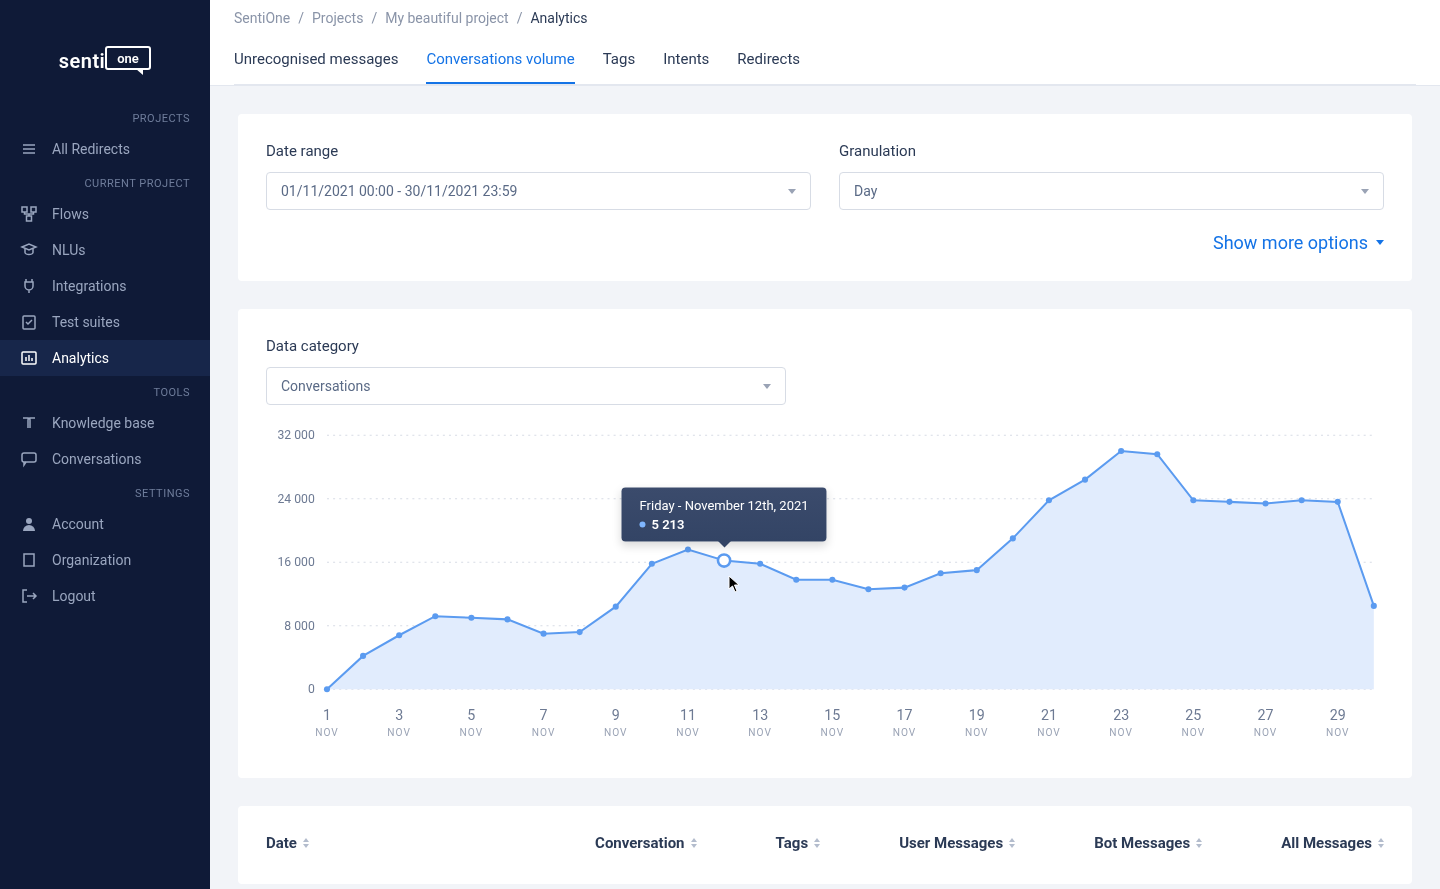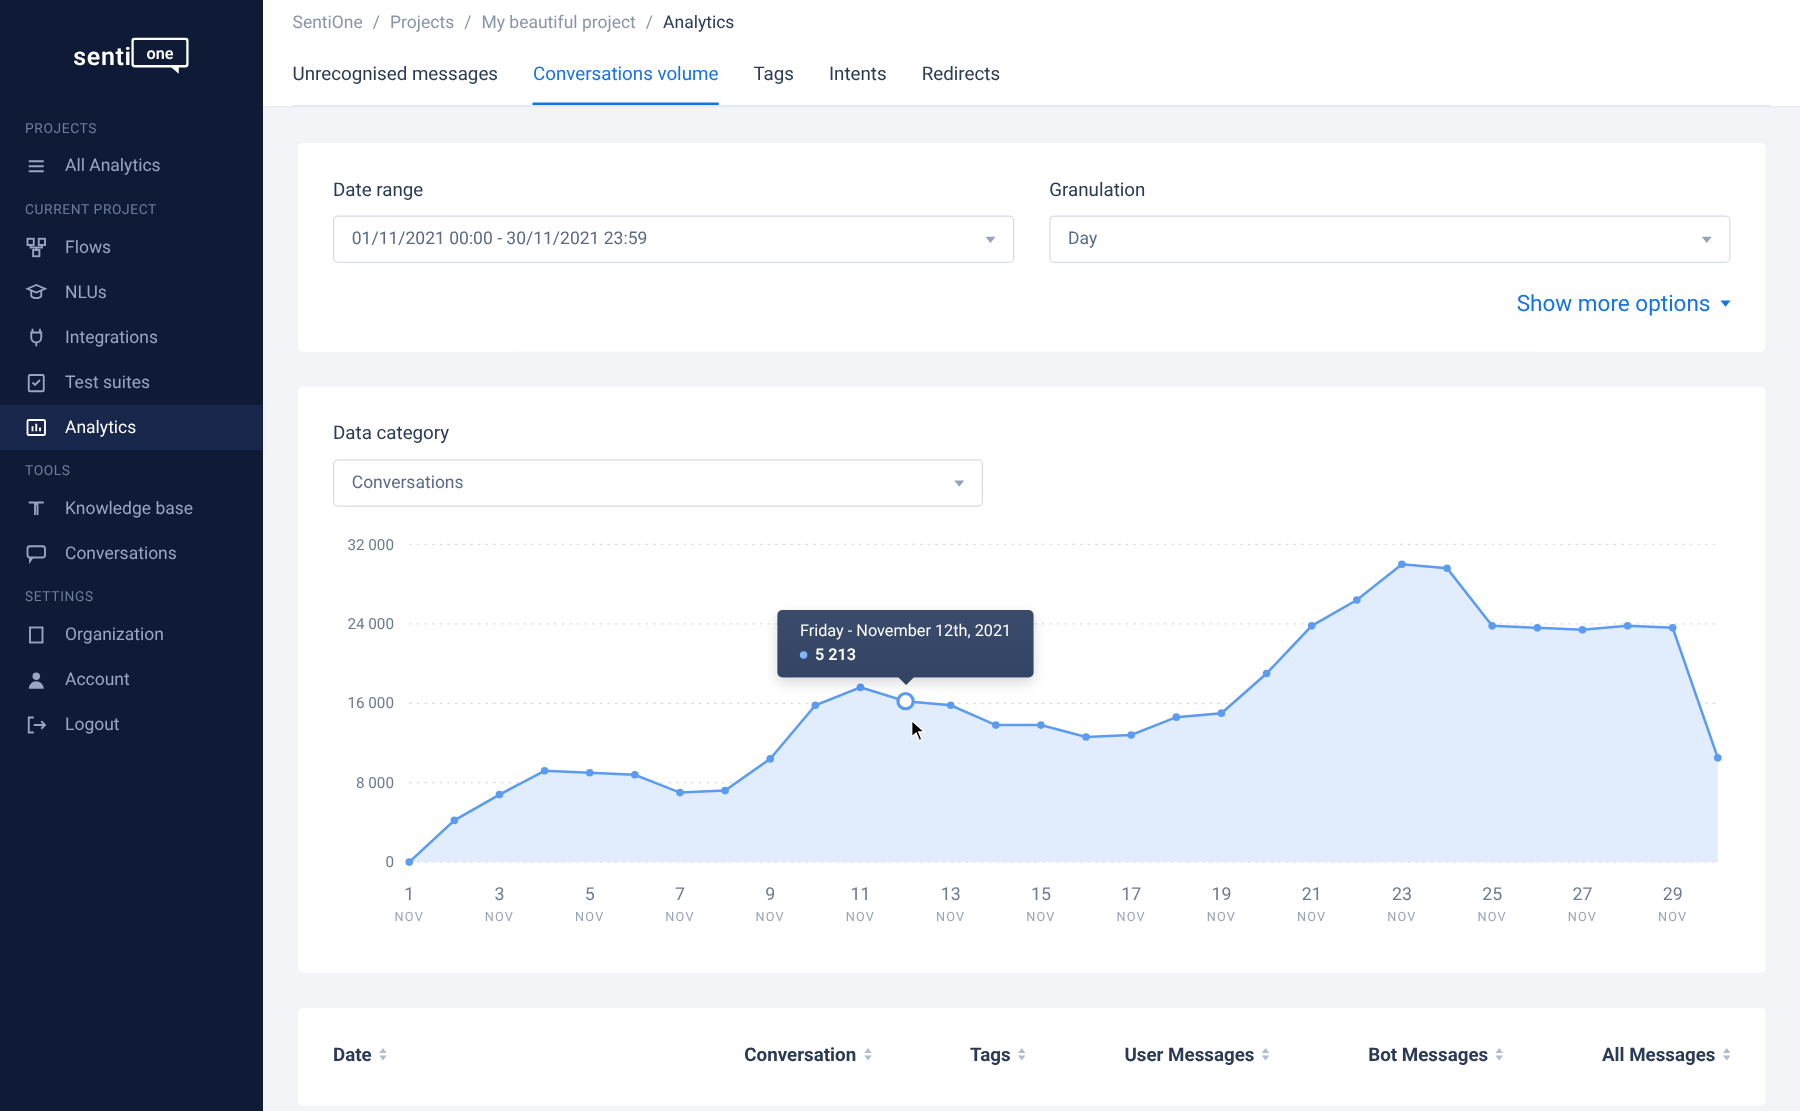--- a/index.html
+++ b/index.html
@@ -15,21 +15,22 @@
   }
 
   
   .sidebar {
     position: fixed;
     left: 0; top: 0;
     width: 210px;
     height: 100%;
     background: #0f1a37;
     color: #cbd2e1;
-    padding-top: 20px;
+    padding-top: 36px;
+    text-align: right;
   }
   .logo {
     display: flex;
     justify-content: center;
     align-items: center;
     padding: 10px 0 26px 0;
     color: #fff;
   }
   .section-head {
     padding: 10px 20px 6px 20px;
@@ -244,21 +245,21 @@
   <div class="section-head">PROJECTS</div>
 
   <div class="nav-item">
     <span class="icon">
       <svg width="18" height="18" viewBox="0 0 18 18" fill="none" stroke="currentColor" stroke-width="1.5">
         <line x1="3" y1="5" x2="15" y2="5"></line>
           <line x1="3" y1="9" x2="15" y2="9"></line>
           <line x1="3" y1="13" x2="15" y2="13"></line>
       </svg>
     </span>
-    <span class="lbl">All Analytics</span>
+    <span class="lbl">All Redirects</span>
   </div>
 
   <div class="section-head">CURRENT PROJECT</div>
 
   <div class="nav-item">
     <span class="icon">
       <svg width="18" height="18" viewBox="0 0 18 18" fill="none" stroke="currentColor" stroke-width="1.5">
         <rect x="2" y="2" width="5" height="5"></rect>
           <rect x="11" y="2" width="5" height="5"></rect>
           <rect x="6.5" y="11" width="5" height="5"></rect>
@@ -320,40 +321,40 @@
       <svg width="18" height="18" viewBox="0 0 18 18" fill="none" stroke="currentColor" stroke-width="1.5">
         <rect x="2" y="3" width="14" height="9" rx="2"></rect>
           <path d="M6 12 l-2 3 v-3"></path>
       </svg>
     </span>
     <span class="lbl">Conversations</span>
   </div>
 
   <div class="section-head">SETTINGS</div>
 
+  <div class="nav-item">
+    <span class="icon">
+      <svg width="18" height="18" viewBox="0 0 18 18" fill="currentColor">
+        <circle cx="9" cy="6" r="3"></circle>
+          <path d="M3 16 a6 6 0 0 1 12 0 Z"></path>
+      </svg>
+    </span>
+    <span class="lbl">Account</span>
+  </div>
   <div class="nav-item">
     <span class="icon">
       <svg width="18" height="18" viewBox="0 0 18 18" fill="none" stroke="currentColor" stroke-width="1.5">
         <rect x="4" y="3" width="10" height="12"></rect>
           <line x1="7" y1="6" x2="7" y2="6"></line>
           <line x1="11" y1="6" x2="11" y2="6"></line>
           <line x1="7" y1="9" x2="7" y2="9"></line>
           <line x1="11" y1="9" x2="11" y2="9"></line>
       </svg>
     </span>
     <span class="lbl">Organization</span>
-  </div>
-  <div class="nav-item">
-    <span class="icon">
-      <svg width="18" height="18" viewBox="0 0 18 18" fill="currentColor">
-        <circle cx="9" cy="6" r="3"></circle>
-          <path d="M3 16 a6 6 0 0 1 12 0 Z"></path>
-      </svg>
-    </span>
-    <span class="lbl">Account</span>
   </div>
   <div class="nav-item">
     <span class="icon">
       <svg width="18" height="18" viewBox="0 0 18 18" fill="none" stroke="currentColor" stroke-width="1.5">
         <path d="M7 3 h-4 v12 h4 M7 9 h9 M13 6 l3 3 l-3 3"></path>
       </svg>
     </span>
     <span class="lbl">Logout</span>
   </div>
 </aside>

